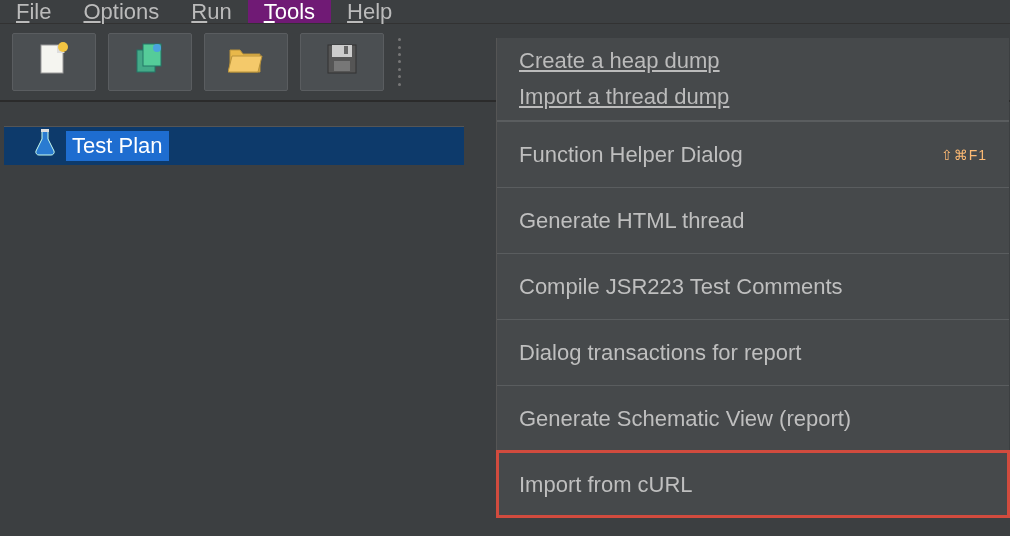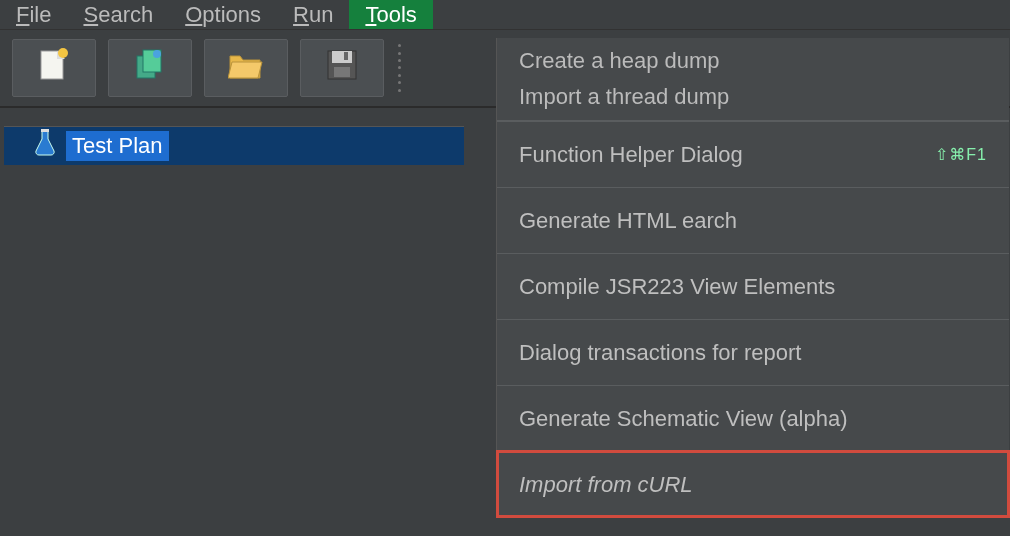--- a/index.html
+++ b/index.html
@@ -10,33 +10,33 @@
       font-family: Arial, Helvetica, sans-serif;
       font-size: 22px;
       color: #bbbbbb;
       overflow: hidden;
       position: relative;
     }
 
     
     .menubar {
       display: flex;
-      height: 30px;
+      height: 24px;
       background: #3c3f41;
       border-bottom: 1px solid #323232;
     }
     .menu-item {
       padding: 6px 16px;
       color: #bbbbbb;
       display: flex;
       align-items: center;
     }
     .menu-item .und { text-decoration: underline; }
     .menu-item.active {
-      background: #15803d;
+      background: #701a75;
       color: #ffffff;
       justify-content: flex-end;
     }
 
     
     .toolbar {
       display: flex;
       gap: 12px;
       height: 78px;
       padding: 10px 12px;
@@ -103,27 +103,26 @@
       display: flex;
       align-items: center;
       justify-content: space-between;
       height: 66px;
       padding: 0 22px;
       color: #bfbfbf;
       border-top: 1px solid #5a5d5f;
       text-align: right;
     }
     .dd-item:first-child { border-top: none; padding-top: 8px; }
-    .dd-group { display: flex; flex-direction: column; padding: 10px 22px; gap: 10px; border-bottom: 1px solid #5a5d5f; }
+    .dd-group { display: flex; flex-direction: column; padding: 10px 22px; gap: 10px; border-bottom: 1px solid #5a5d5f; text-decoration: underline; }
     .dd-group .dd-line { height: auto; }
-    .shortcut { color: #86efac; font-size: 16px; letter-spacing: 1px; }
+    .shortcut { color: #fdba74; font-size: 14px; letter-spacing: 1px; }
     .dd-highlight {
       outline: 3px solid #d14b3e;
       outline-offset: -2px;
-      font-style: italic;
     }
 
     
     .faint {
       position: absolute;
       color: #454749;
       font-size: 24px;
       pointer-events: none;
     }
     .faint.label1 { left: 718px; top: 228px; }
@@ -133,30 +132,30 @@
     .icon { display: inline-block; }
   </style>
 </head>
 <body>
 
 <div class="menubar">
   <div class="menu-item">
       <span><span class="und">F</span>ile</span>
     </div>
   <div class="menu-item">
-      <span><span class="und">S</span>earch</span>
-    </div>
-  <div class="menu-item">
       <span><span class="und">O</span>ptions</span>
     </div>
   <div class="menu-item">
       <span><span class="und">R</span>un</span>
     </div>
   <div class="menu-item active">
       <span><span class="und">T</span>ools</span>
+    </div>
+  <div class="menu-item">
+      <span><span class="und">H</span>elp</span>
     </div>
 </div>
 
 <div class="toolbar">
   <div class="tool-btn">
     <span class="icon">
       <svg width="30" height="36" viewBox="0 0 30 36">
           <rect x="2" y="4" width="22" height="28" fill="#f5f5f0" stroke="#999"></rect>
           <polygon points="18,4 26,12 18,12" fill="#ddd"></polygon>
           <circle cx="24" cy="6" r="5" fill="#f4c542"></circle>
@@ -219,27 +218,27 @@
 <div class="dropdown">
   <div class="dd-group">
     <div class="dd-line"><span>Create a heap dump</span></div>
     <div class="dd-line"><span>Import a thread dump</span></div>
   </div>
   <div class="dd-item">
     <span>Function Helper Dialog</span>
     <span class="shortcut">⇧⌘F1</span>
   </div>
   <div class="dd-item">
-    <span>Generate HTML earch</span>
-  </div>
-  <div class="dd-item">
-    <span>Compile JSR223 View Elements</span>
+    <span>Generate HTML thread</span>
+  </div>
+  <div class="dd-item">
+    <span>Compile JSR223 Test Comments</span>
   </div>
   <div class="dd-item">
     <span>Dialog transactions for report</span>
   </div>
   <div class="dd-item">
-    <span>Generate Schematic View (alpha)</span>
+    <span>Generate Schematic View (report)</span>
   </div>
   <div class="dd-item dd-highlight">
     <span>Import from cURL</span>
   </div>
 </div>
 
 </body></html>

